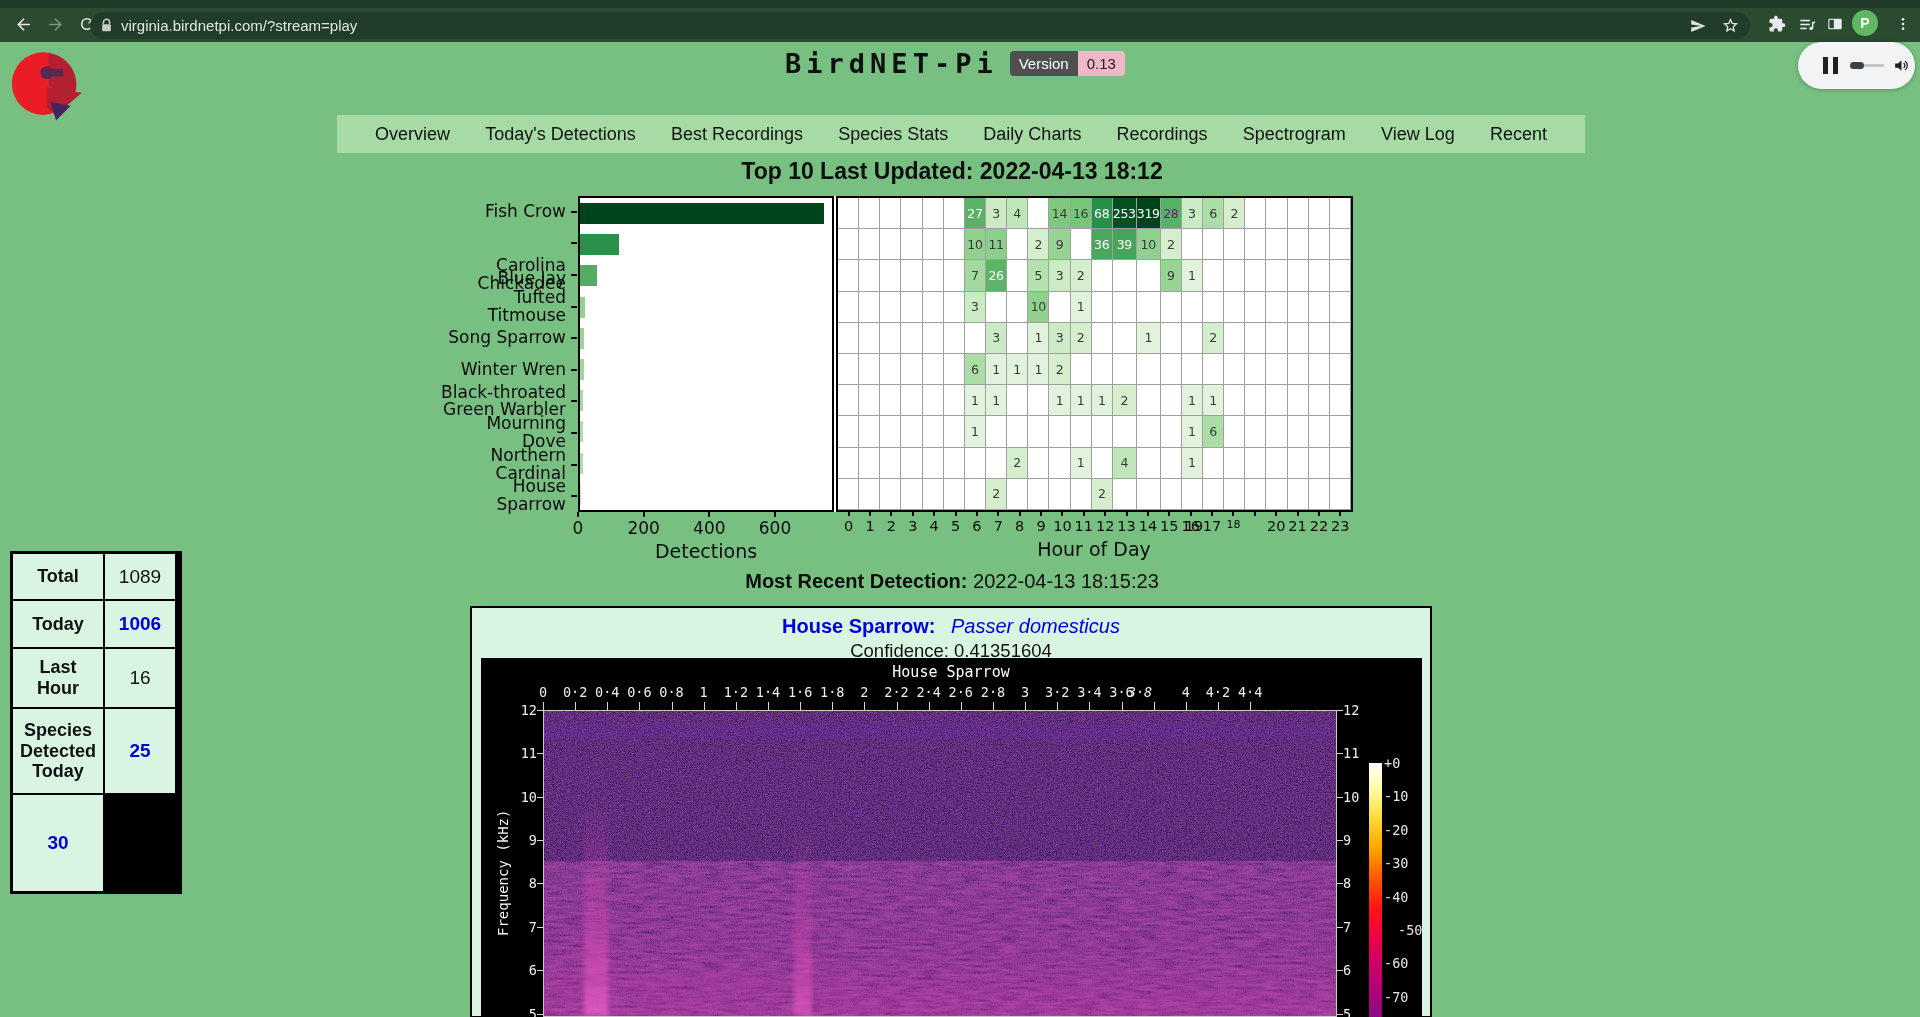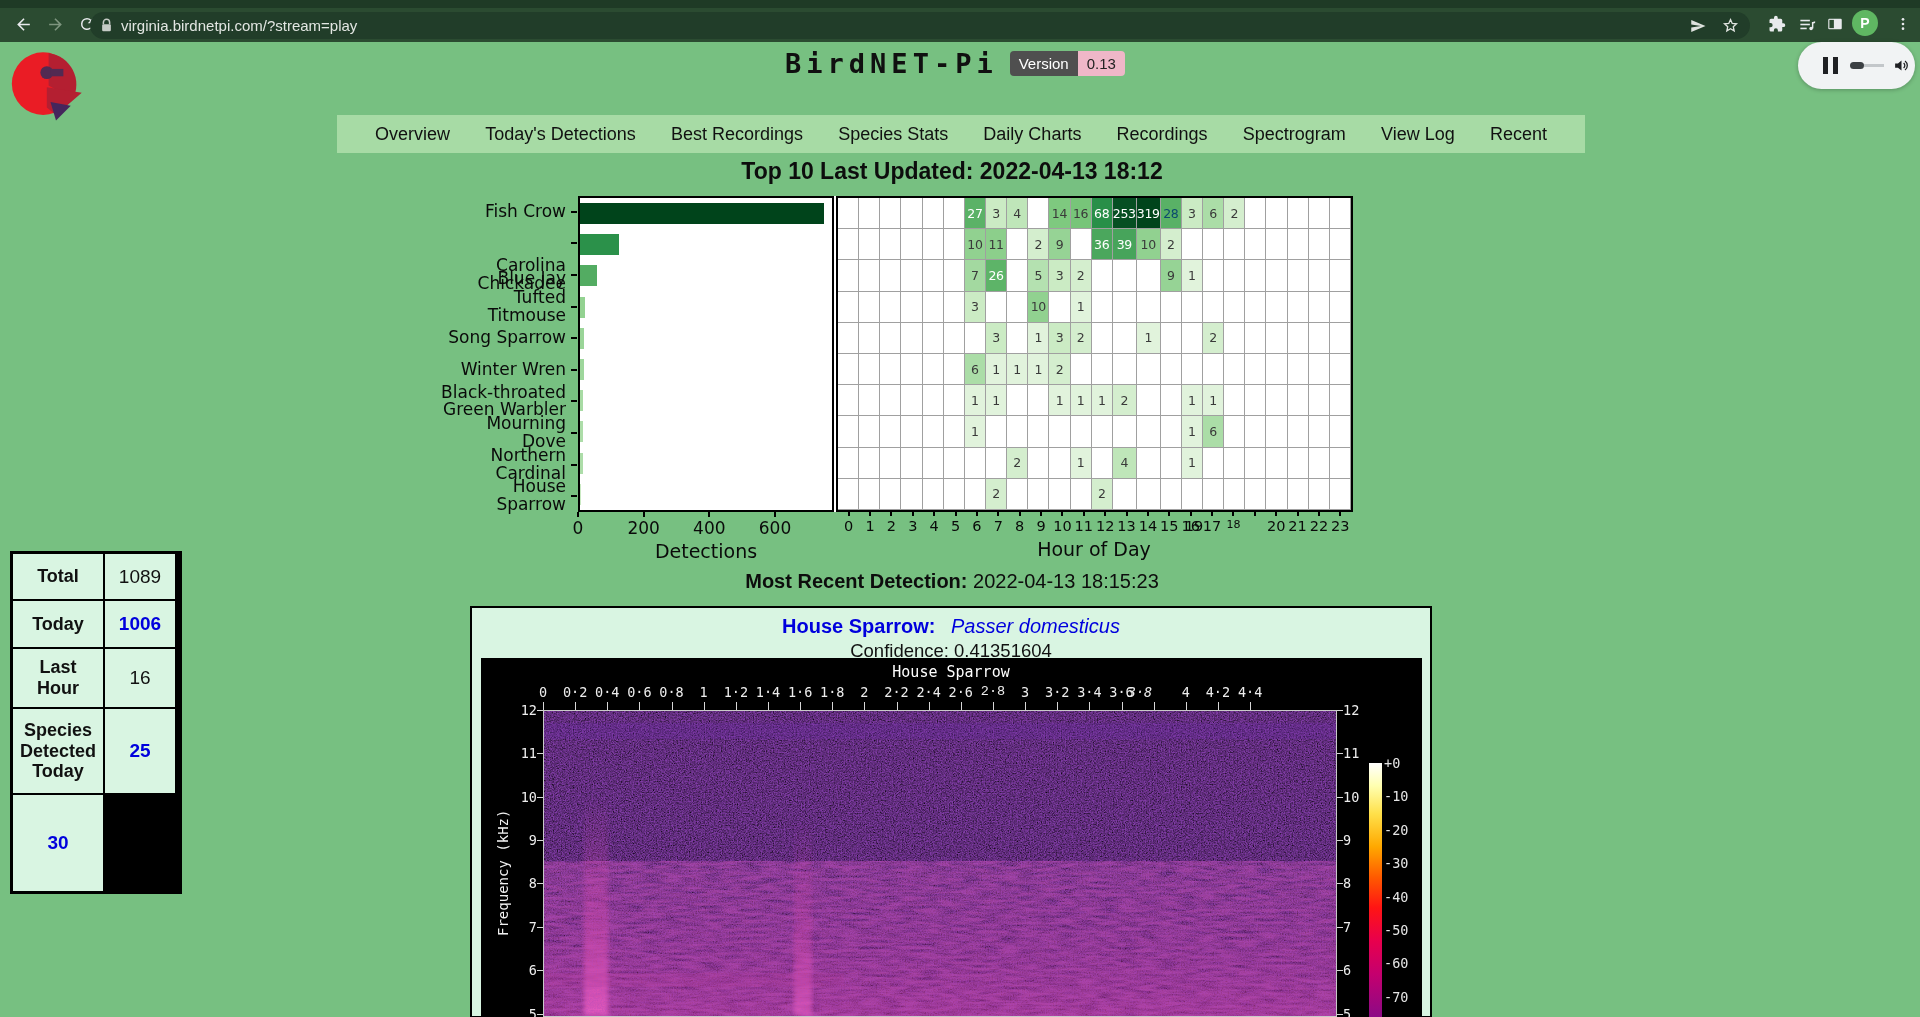--- a/index.html
+++ b/index.html
@@ -223,21 +223,21 @@
     <div class="heat-cell"></div>
     <div class="heat-cell" style="background: rgb(91, 178, 103); color: rgb(255, 255, 255);">27</div>
     <div class="heat-cell" style="background: rgb(203, 235, 196); color: rgb(58, 58, 58);">3</div>
     <div class="heat-cell" style="background: rgb(191, 230, 185); color: rgb(58, 58, 58);">4</div>
     <div class="heat-cell"></div>
     <div class="heat-cell" style="background: rgb(126, 201, 127); color: rgb(58, 58, 58);">14</div>
     <div class="heat-cell" style="background: rgb(119, 197, 121); color: rgb(58, 58, 58);">16</div>
     <div class="heat-cell" style="background: rgb(40, 143, 72); color: rgb(255, 255, 255);">68</div>
     <div class="heat-cell" style="background: rgb(6, 79, 34); color: rgb(255, 255, 255);">253</div>
     <div class="heat-cell" style="background: rgb(0, 68, 27); color: rgb(255, 255, 255);">319</div>
-    <div class="heat-cell" style="background: rgb(89, 177, 102); color: #0c4a6e;">28</div>
+    <div class="heat-cell" style="background: rgb(89, 177, 102); color: #701a75;">28</div>
     <div class="heat-cell" style="background: rgb(203, 235, 196); color: rgb(58, 58, 58);">3</div>
     <div class="heat-cell" style="background: rgb(171, 221, 167); color: rgb(58, 58, 58);">6</div>
     <div class="heat-cell" style="background: rgb(212, 238, 206); color: rgb(58, 58, 58);">2</div>
     <div class="heat-cell"></div>
     <div class="heat-cell"></div>
     <div class="heat-cell"></div>
     <div class="heat-cell"></div>
     <div class="heat-cell"></div>
     <div class="heat-cell"></div>
     <div class="heat-cell"></div>
@@ -646,21 +646,21 @@
     <div class="spec-xtick" style="left: 329.26px;">1·8</div>
     <div class="spec-xdash" style="left: 351.26px;"></div>
     <div class="spec-xtick" style="left: 361.4px;">2</div>
     <div class="spec-xdash" style="left: 383.4px;"></div>
     <div class="spec-xtick" style="left: 393.54px;">2·2</div>
     <div class="spec-xdash" style="left: 415.54px;"></div>
     <div class="spec-xtick" style="left: 425.68px;">2·4</div>
     <div class="spec-xdash" style="left: 447.68px;"></div>
     <div class="spec-xtick" style="left: 457.82px;">2·6</div>
     <div class="spec-xdash" style="left: 479.82px;"></div>
-    <div class="spec-xtick" style="left: 489.96px; font-family: Liberation Mono, monospace;">2·8</div>
+    <div class="spec-xtick" style="left: 489.96px;">2·8</div>
     <div class="spec-xdash" style="left: 511.96px;"></div>
     <div class="spec-xtick" style="left: 522.1px;">3</div>
     <div class="spec-xdash" style="left: 544.1px;"></div>
     <div class="spec-xtick" style="left: 554.24px;">3·2</div>
     <div class="spec-xdash" style="left: 576.24px;"></div>
     <div class="spec-xtick" style="left: 586.38px;">3·4</div>
     <div class="spec-xdash" style="left: 608.38px;"></div>
     <div class="spec-xtick" style="left: 618.52px;">3·6</div>
     <div class="spec-xdash" style="left: 640.52px;"></div>
     <div class="spec-xtick" style="left: 637px; font-style: italic;">3·8</div>
@@ -701,21 +701,21 @@
     <div class="spec-ydash" style="left: 856px; top: 312.16px;"></div>
     <div class="spec-ytick" style="left: 22px; top: 347.52px; text-align: right;">5</div>
     <div class="spec-ydash" style="left: 56px; top: 355.52px;"></div>
     <div class="spec-ytick" style="left: 862px; top: 347.52px;">5</div>
     <div class="spec-ydash" style="left: 856px; top: 355.52px;"></div>
     <div class="cbar-tick" style="top: 97px;">+0</div>
     <div class="cbar-tick" style="top: 130.4px;">-10</div>
     <div class="cbar-tick" style="top: 163.8px;">-20</div>
     <div class="cbar-tick" style="top: 197.2px;">-30</div>
     <div class="cbar-tick" style="top: 230.6px;">-40</div>
-    <div class="cbar-tick" style="top: 264px;">-50</div>
+    <div class="cbar-tick" style="top: 264px; margin-left: 14px;">-50</div>
     <div class="cbar-tick" style="top: 297.4px;">-60</div>
     <div class="cbar-tick" style="top: 330.8px;">-70</div>
   </div>
 
 <div class="abs" id="audio-player">
   <div id="pause-btn">
       <i></i>
       <i></i>
     </div>
   <div id="scrubber">

